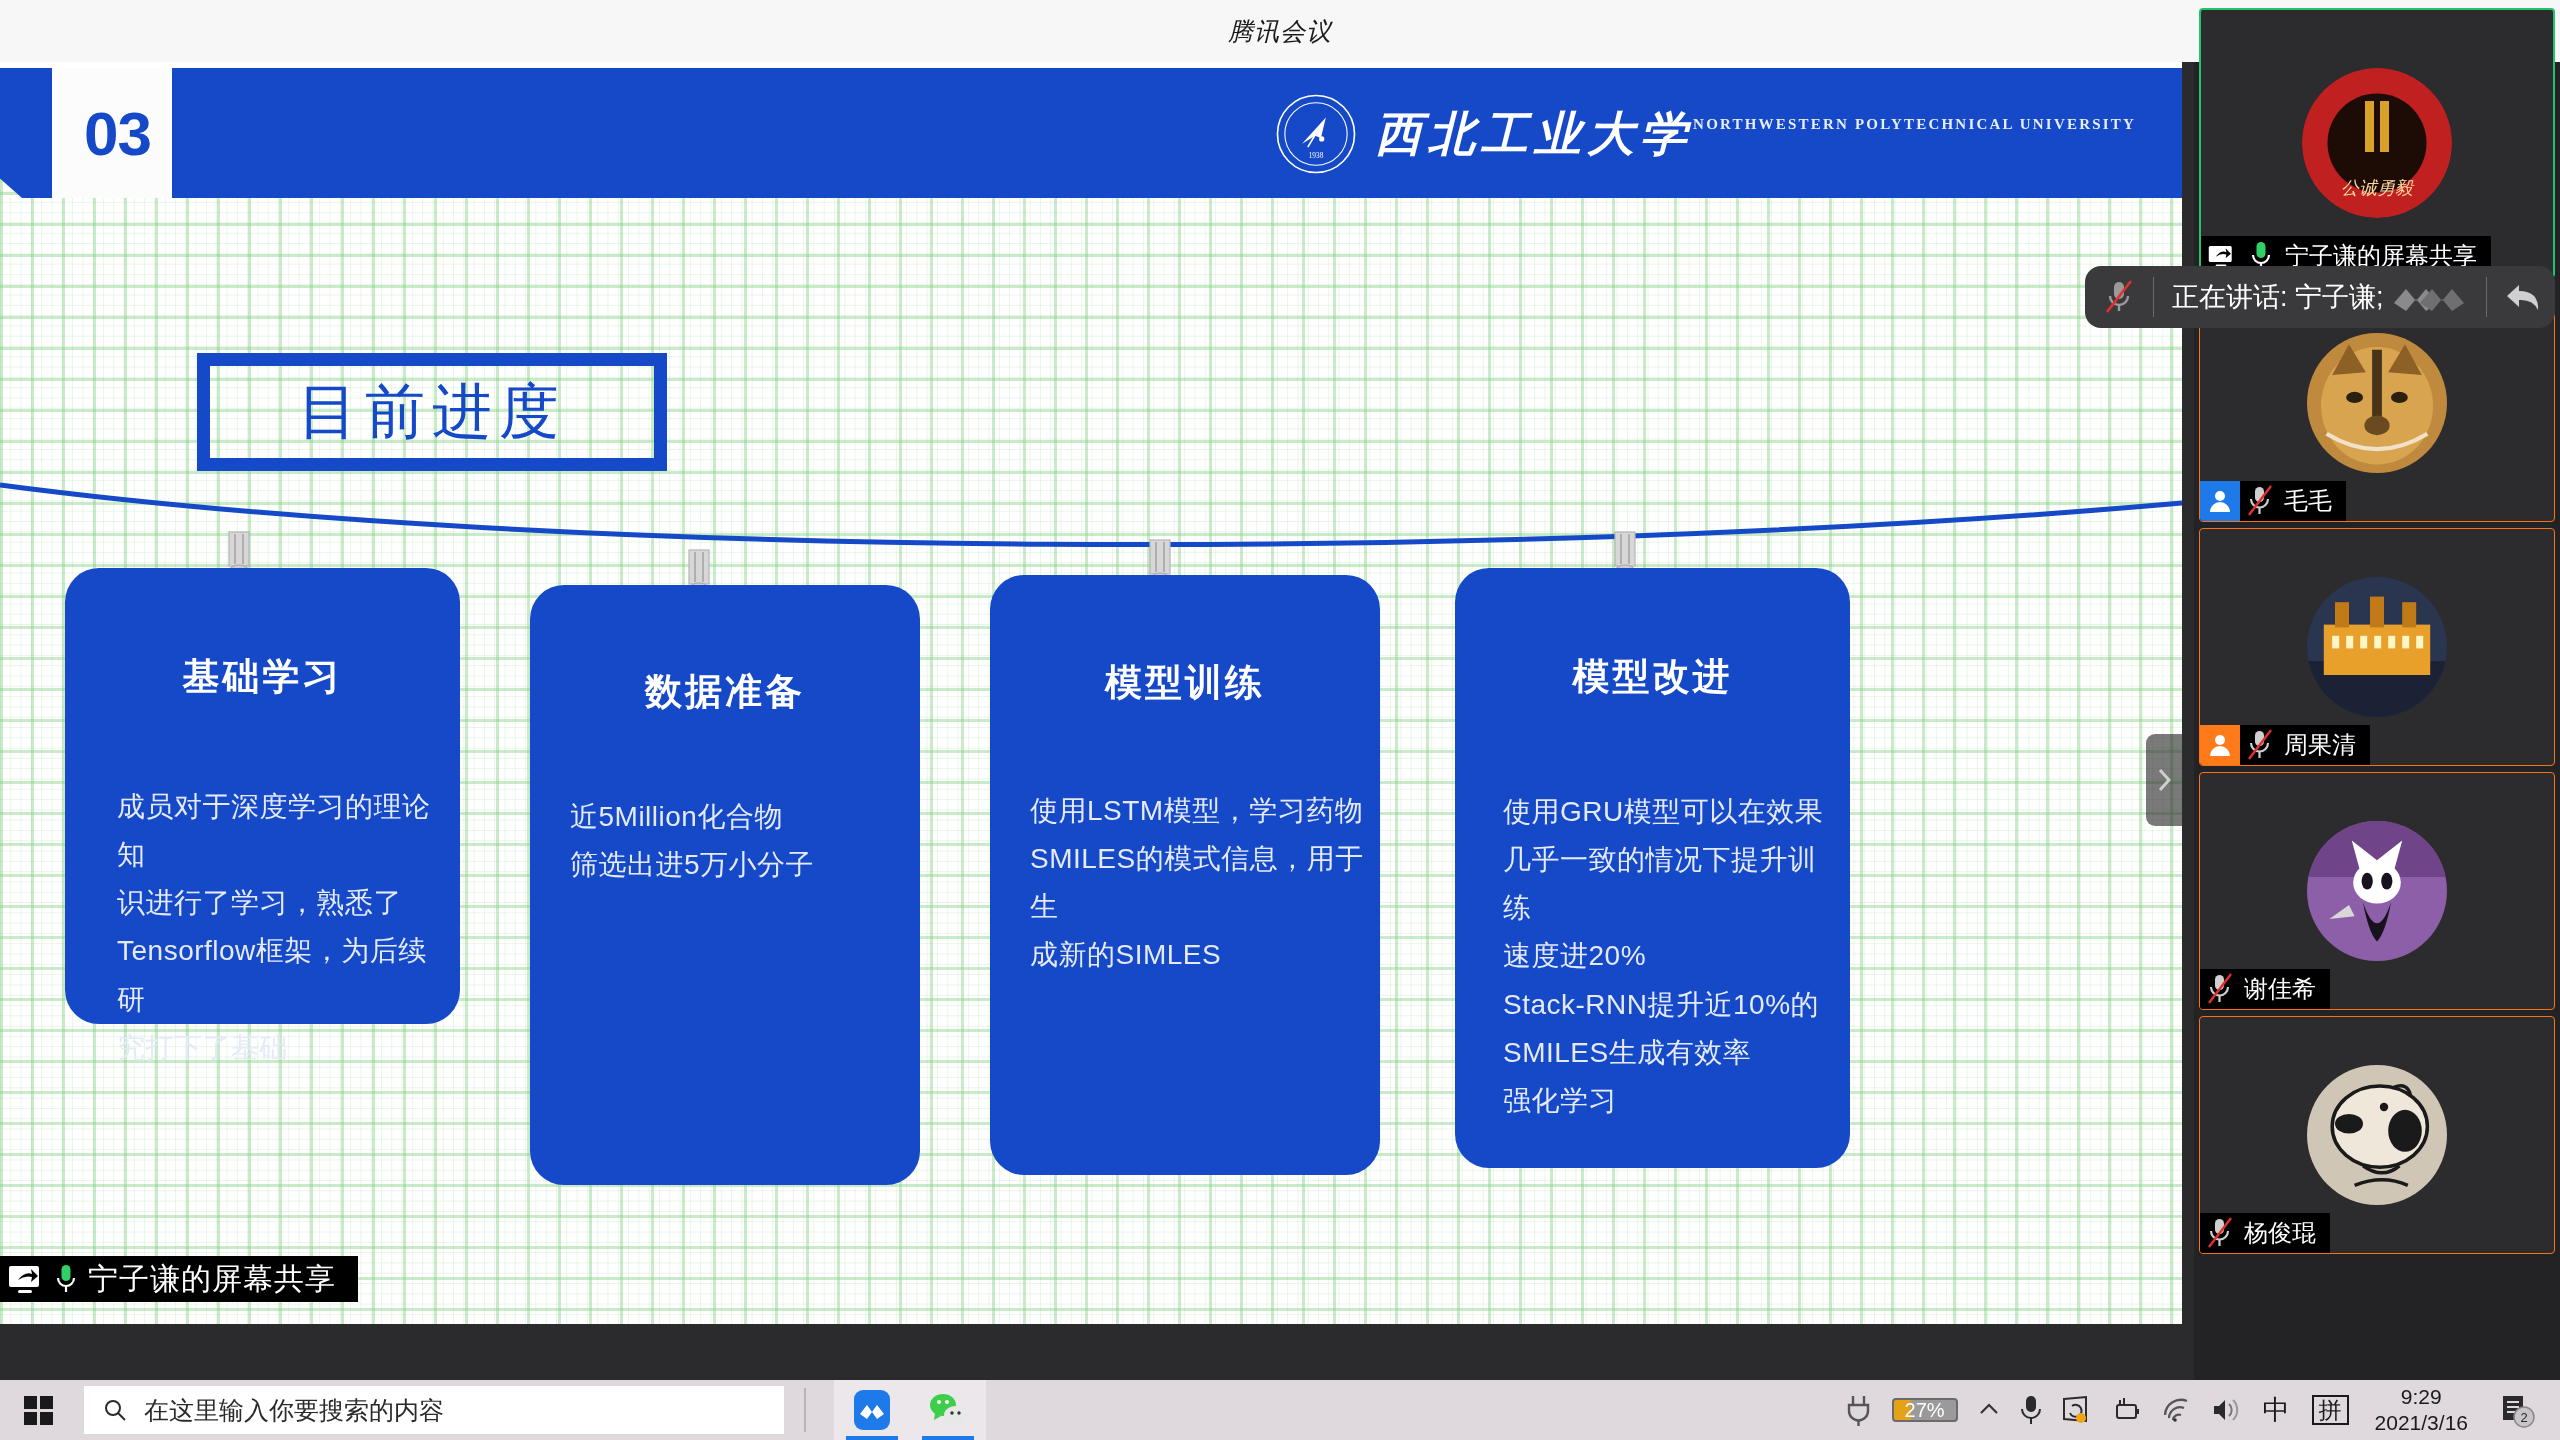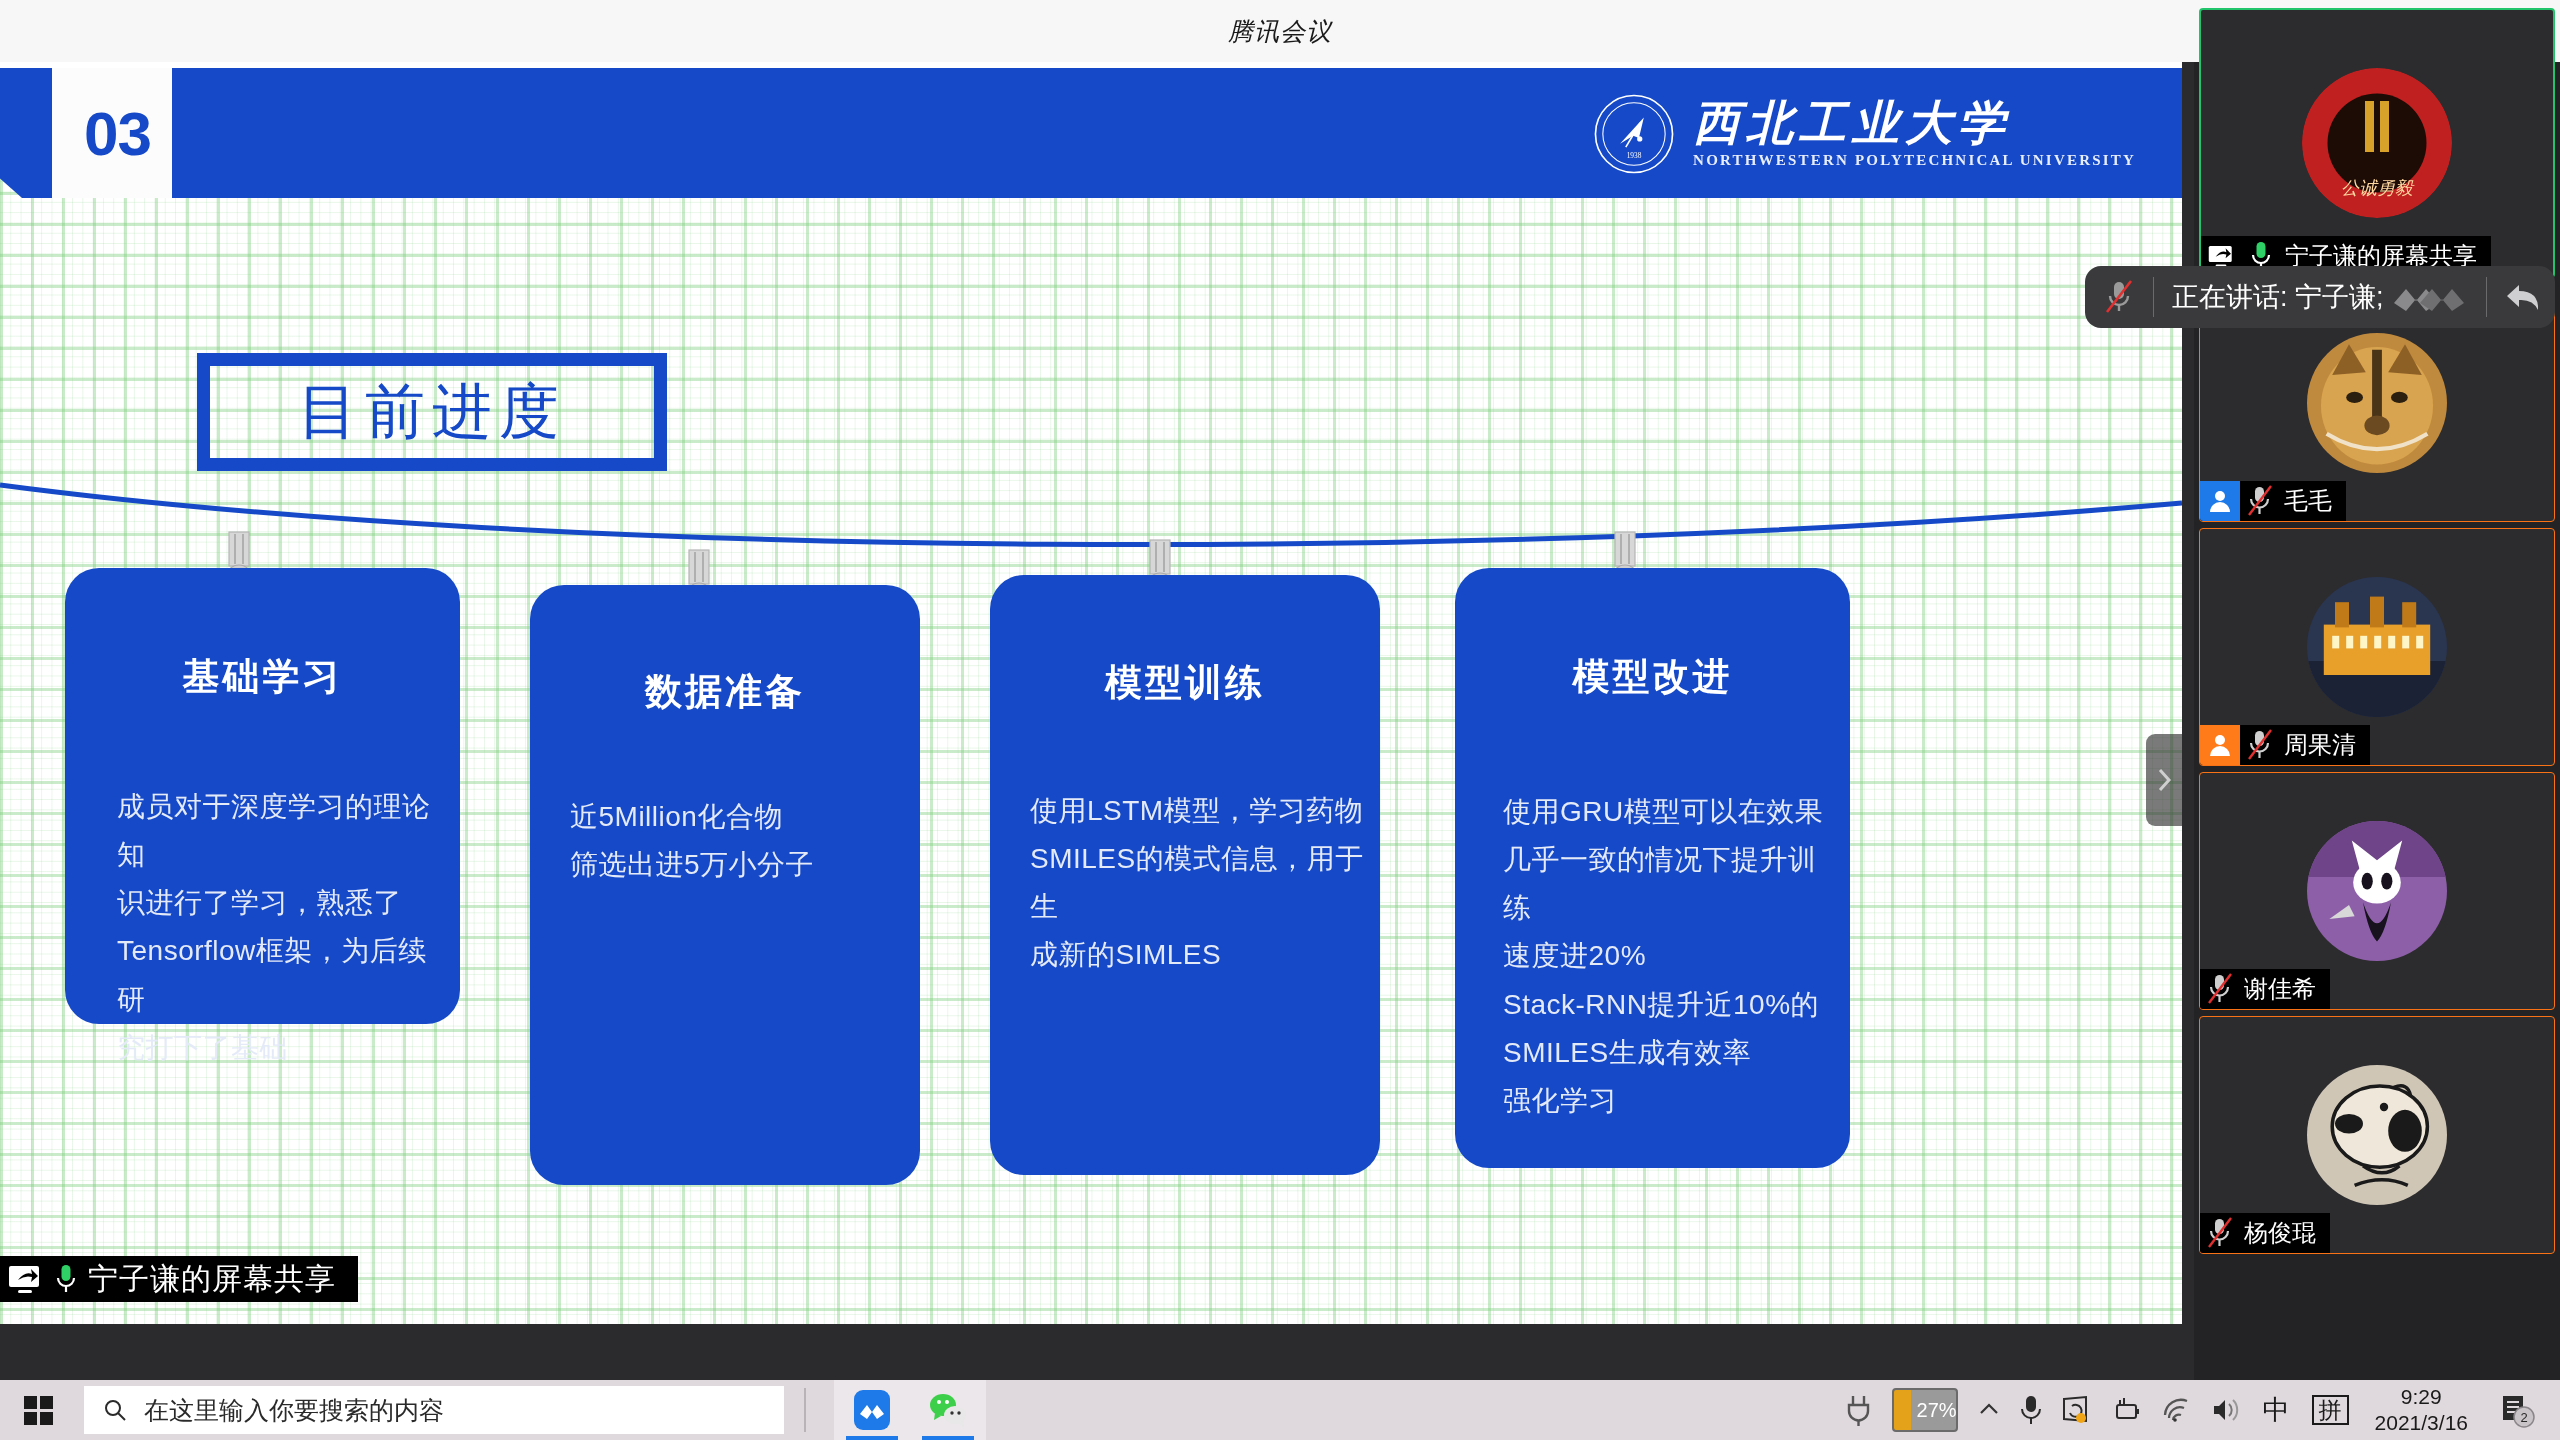--- a/index.html
+++ b/index.html
@@ -54,21 +54,21 @@
     position:absolute; left:52px; top:0; width:120px; height:130px;
     background:#fcfcfc; display:flex; align-items:center; justify-content:center;
   }
   #num-box span{ font-size:62px; font-weight:bold; color:#1549c8; letter-spacing:-1px;margin-left:11px;}
 
   #logo-wrap{
     position:absolute; right:46px; top:22px; height:88px;
     display:flex; align-items:center; gap:18px;
   }
   #logo-seal{ width:82px; height:82px; }
-  #logo-text{ display:flex; flex-direction:column; align-items:flex-start; }
+  #logo-text{ display:flex; flex-direction:row; align-items:flex-start; }
   #logo-cn{
     font-family:"Liberation Serif","DejaVu Serif",serif;
     font-size:47px; font-style:italic; font-weight:bold; color:#fff;
     letter-spacing:6px; line-height:1.0;
   }
   #logo-en{
     font-size:15px; color:#e9eefc; letter-spacing:2.2px; margin-top:5px;
     font-family:"Liberation Serif","DejaVu Serif",serif; font-weight:bold;
   }
 
@@ -162,24 +162,24 @@
     width:76px; height:60px; display:flex; align-items:center; justify-content:center;
     position:relative;
   }
   .tb-app.open{ background:#ebe7ea; }
   .tb-app .under{
     position:absolute; bottom:0; left:12px; width:52px; height:4px; background:#1e7ae8;
   }
   #tray{ margin-left:auto; display:flex; align-items:center; gap:0; padding-right:10px;}
   .tray-ico{ height:60px; display:flex; align-items:center; justify-content:center; padding:0 9px;}
   #battery-pct{
-    display:flex; align-items:center; justify-content:flex-start;
-    width:66px; height:44px; border:2px solid #6b6b6b; border-radius:4px;
+    display:flex; align-items:center; justify-content:center;
+    width:66px; height:24px; border:2px solid #6b6b6b; border-radius:4px;
     background:linear-gradient(to right,#e3a21a 0 27%, #9a9a9a 27% 100%);
-    font-size:20px; color:#fff; position:relative;padding-left:23px;
+    font-size:20px; color:#fff; position:relative;
   }
   .ime{ font-size:27px; color:#1a1a1a; padding:0 12px;}
   .ime-box{
     border:2px solid #1a1a1a; font-size:23px; color:#1a1a1a;
     padding:1px 5px; margin:0 10px; line-height:1.05;
   }
   #clock{
     display:flex; flex-direction:column; align-items:center; justify-content:center;
     font-size:21px; color:#1a1a1a; line-height:1.25; padding:0 16px; min-width:120px;
   }

